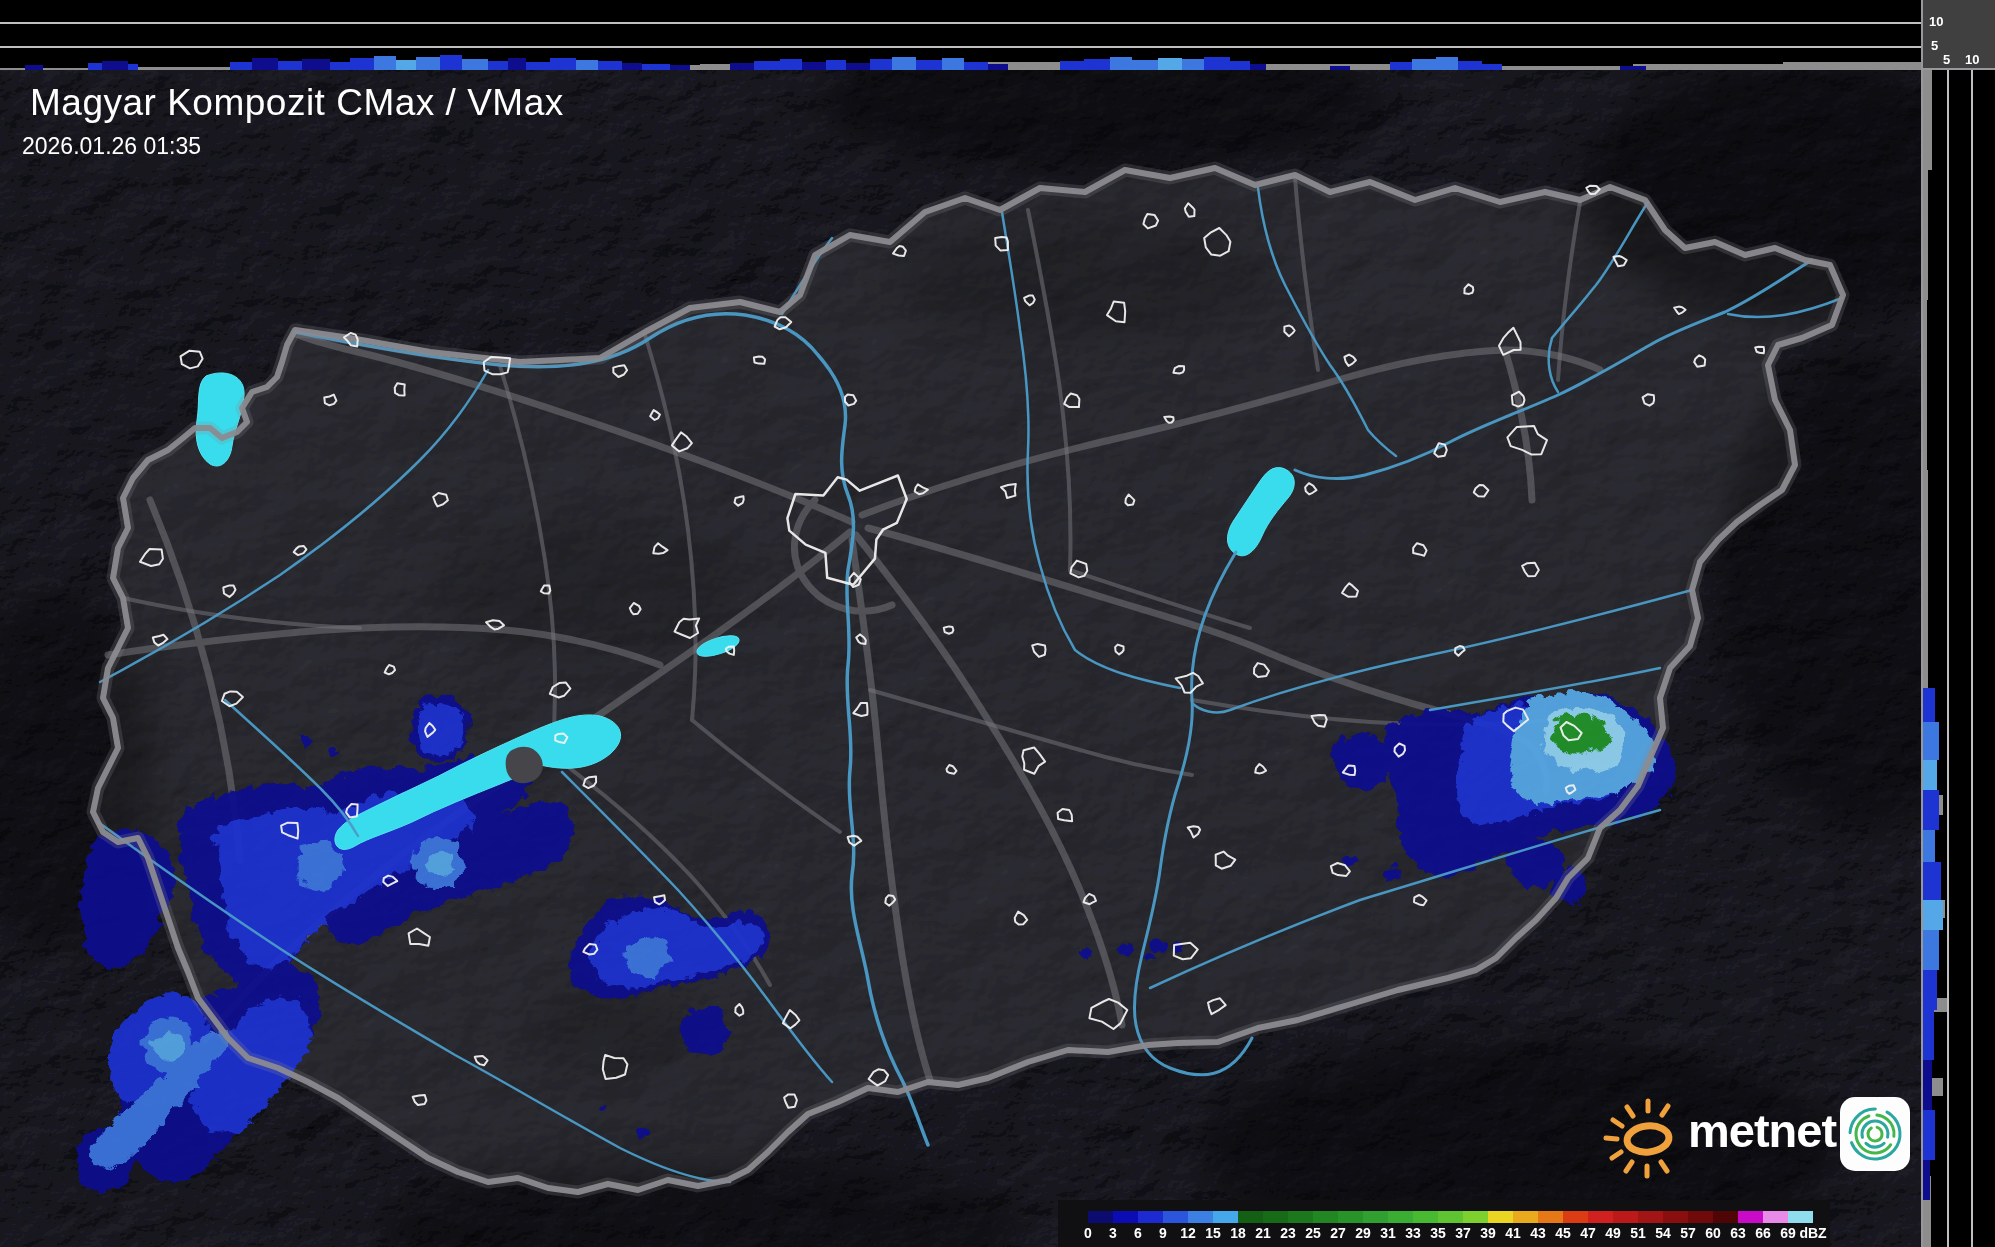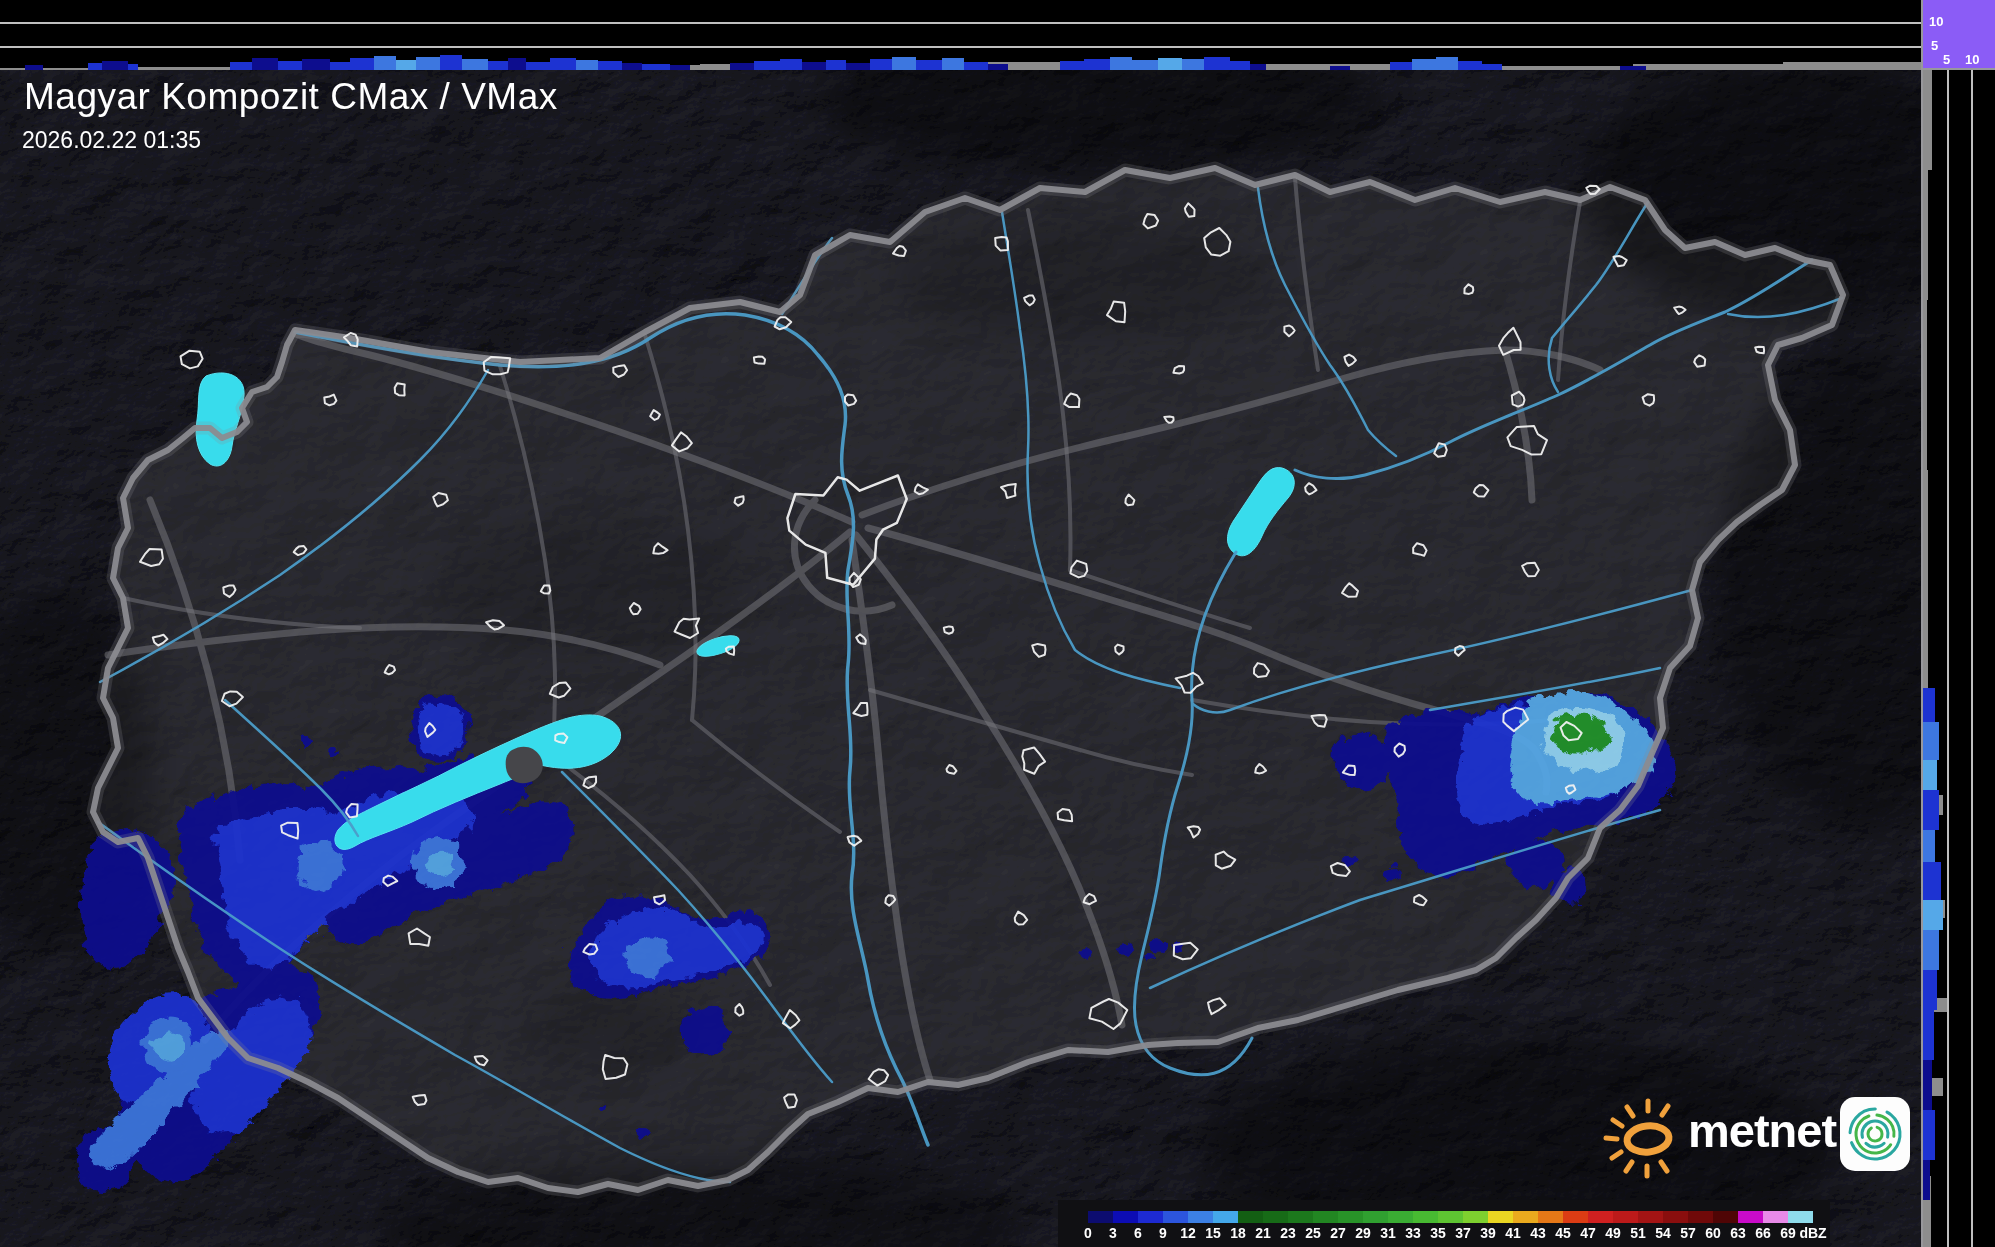--- a/index.html
+++ b/index.html
@@ -1,26 +1,26 @@
 <!DOCTYPE html>
 <html><head>
 <meta charset="utf-8">
 <style>
   html,body{margin:0;padding:0;background:#000;}
   #stage{position:relative;width:1995px;height:1247px;background:#000;overflow:hidden;
          font-family:"Liberation Sans",sans-serif;}
   #map-wrap{position:absolute;left:0;top:70px;width:1921px;height:1177px;}
   #top-strip{position:absolute;left:0;top:0;width:1921px;height:70px;background:#000;}
-  #corner-panel{position:absolute;left:1921px;top:0;width:74px;height:70px;background:#8b5cf6;
+  #corner-panel{position:absolute;left:1921px;top:0;width:74px;height:70px;background:#404040;
         border-left:2px solid #98989c;border-bottom:2px solid #98989c;box-sizing:border-box;}
   #right-strip{position:absolute;left:1921px;top:70px;width:74px;height:1177px;background:#000;
         border-left:2px solid #98989c;box-sizing:border-box;}
   .axis-lab{position:absolute;color:#fff;font-size:13px;font-weight:bold;line-height:1;}
   #title-block{position:absolute;left:22px;top:74px;color:#fff;}
-  #page-title{font-size:37px;font-weight:400;letter-spacing:.5px;margin:2px;text-align:right;}
+  #page-title{font-size:37px;font-weight:400;letter-spacing:.5px;margin:8px;text-align:right;}
   #page-time{font-size:23px;font-weight:400;margin-top:9px;}
   #legend-panel{position:absolute;left:1058px;top:1200px;width:772px;height:47px;background:#101013;}
   #logo-block{position:absolute;left:1600px;top:1087px;width:320px;height:92px;}
   #logo-text{position:absolute;left:88px;top:0;height:92px;line-height:88px;color:#fff;
         font-size:47px;font-weight:bold;letter-spacing:-1px;}
   svg{display:block;}
 </style>
 </head>
 <body>
 
@@ -402,21 +402,21 @@
         <rect x="0" y="900" width="14" height="40" fill="#1d33d2"></rect>
         <rect x="0" y="940" width="11" height="50" fill="#1d33d2"></rect>
         <rect x="0" y="990" width="9" height="50" fill="#0d0d8e"></rect>
         <rect x="0" y="1040" width="12" height="50" fill="#1d33d2"></rect>
         <rect x="0" y="1090" width="7" height="40" fill="#0d0d8e"></rect>
       </g>
   </svg>
 
   <div id="title-block">
     <div id="page-title">Magyar Kompozit CMax / VMax</div>
-    <div id="page-time">2026.02.22 01:35</div>
+    <div id="page-time">2026.01.26 01:35</div>
   </div>
 
   <div id="legend-panel">
     <svg id="legend-svg" width="772" height="47">
         <rect x="30" y="11" width="25" height="12" fill="#0c0c70"></rect>
         <rect x="55" y="11" width="25" height="12" fill="#0c0cb4"></rect>
         <rect x="80" y="11" width="25" height="12" fill="#1d2ad2"></rect>
         <rect x="105" y="11" width="25" height="12" fill="#2c55dd"></rect>
         <rect x="130" y="11" width="25" height="12" fill="#3c80e4"></rect>
         <rect x="155" y="11" width="25" height="12" fill="#44a8ea"></rect>

